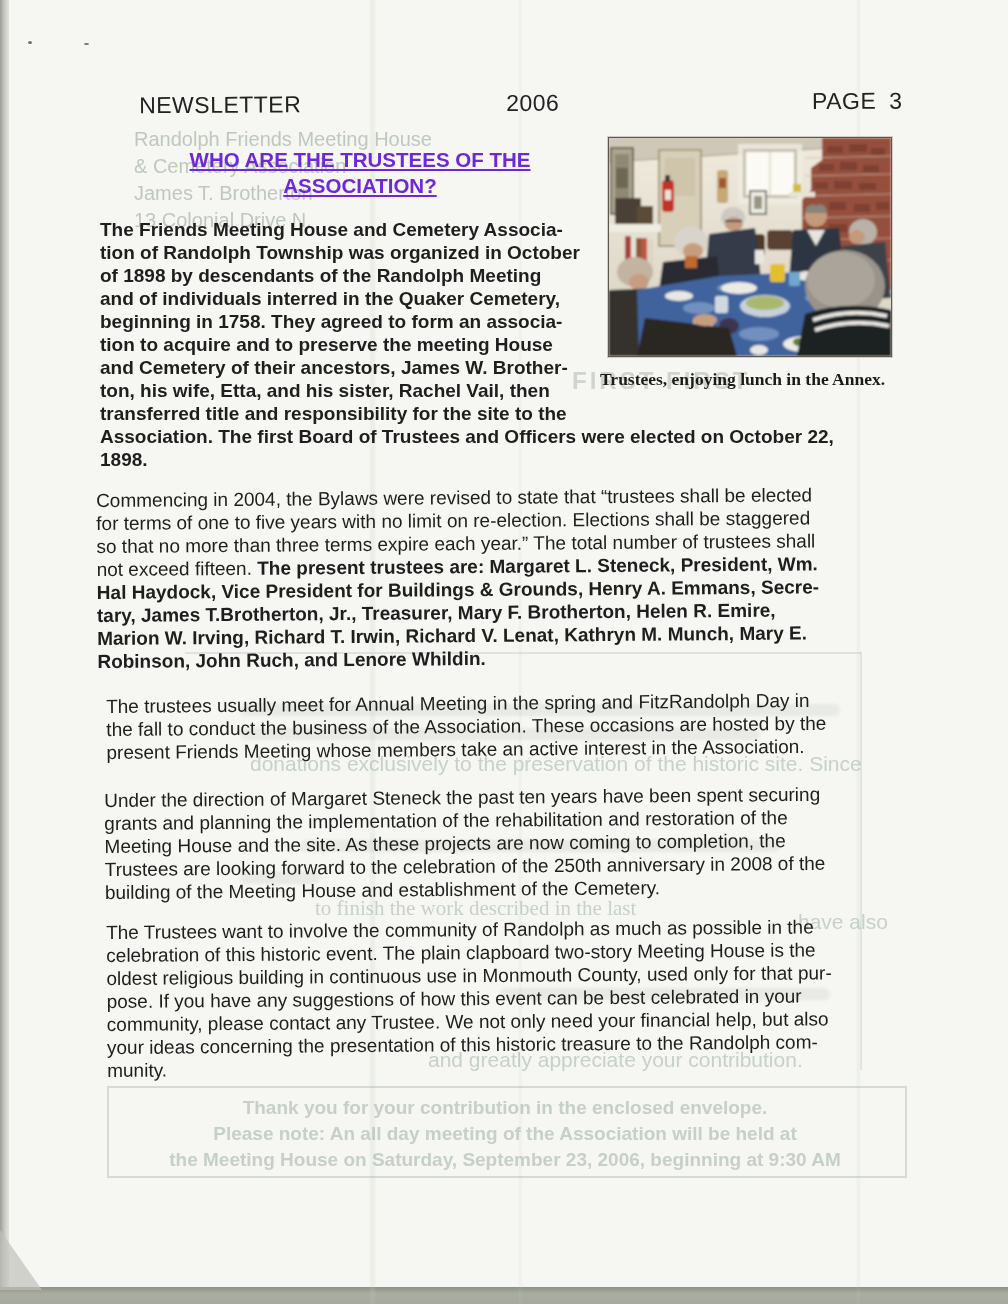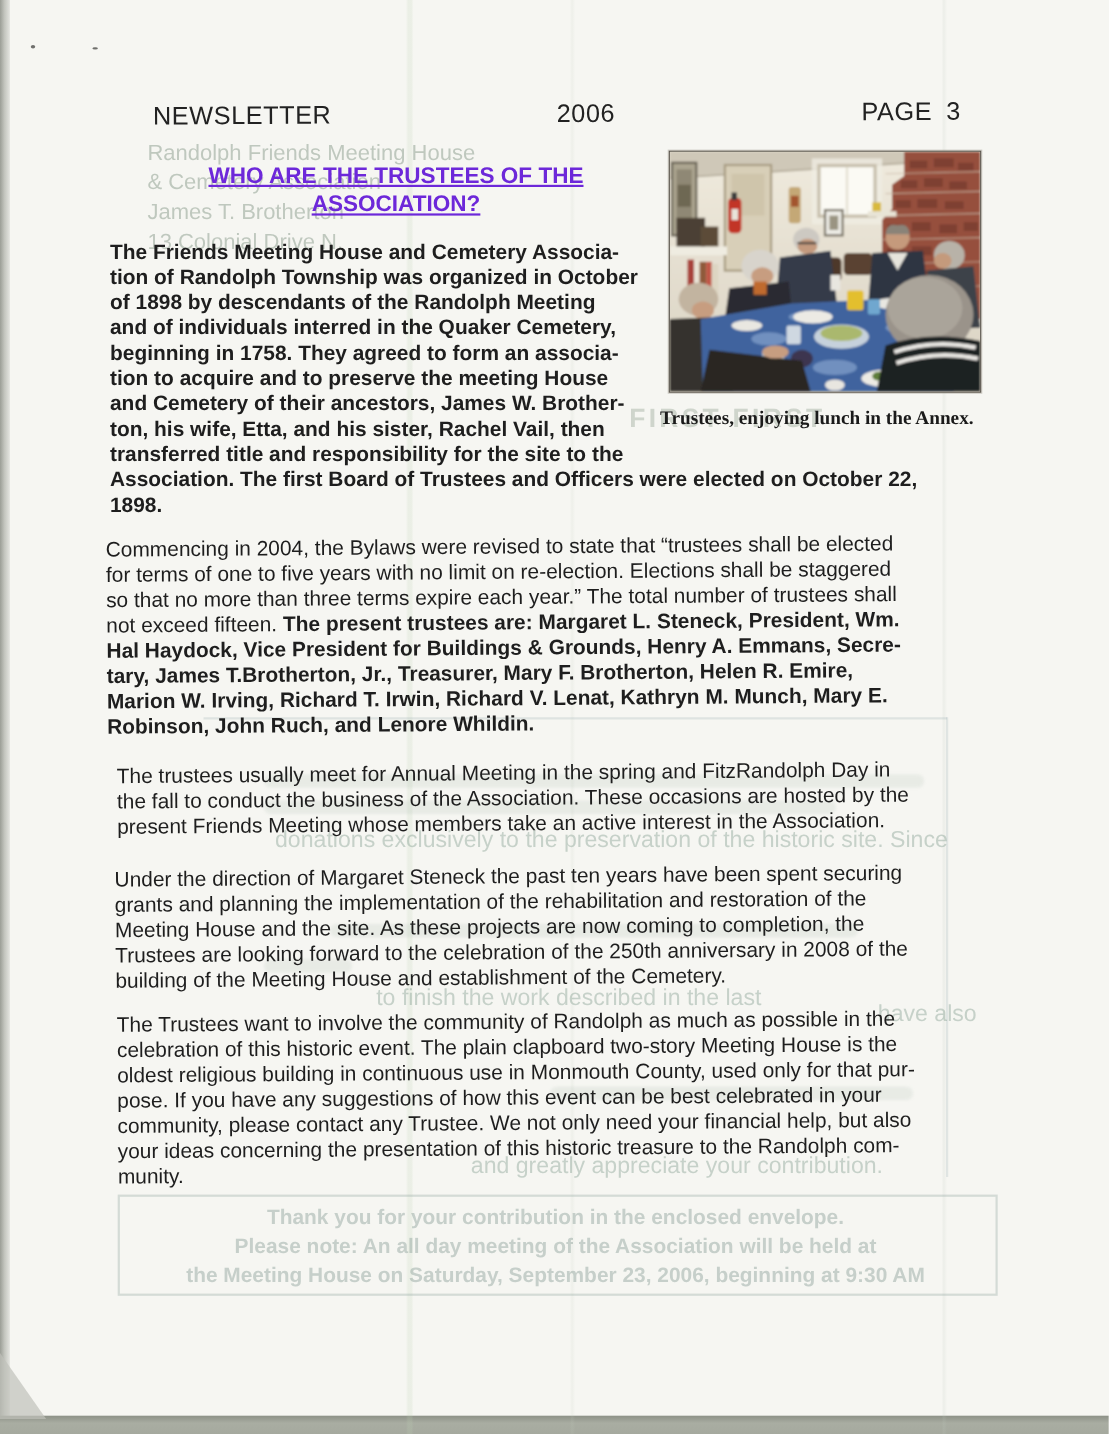--- a/index.html
+++ b/index.html
@@ -26,21 +26,21 @@
     background:
       linear-gradient(90deg,transparent 369px,rgba(190,210,180,.20) 371px,rgba(190,210,180,.20) 374px,transparent 376px),
       linear-gradient(90deg,transparent 518px,rgba(195,205,190,.16) 520px,transparent 523px),
       linear-gradient(90deg,transparent 856px,rgba(190,200,190,.18) 858px,transparent 861px);}
 
   
   .header-row{position:absolute;left:0;top:90px;width:1008px;transform:rotate(-.35deg);}
   .header-item{position:absolute;font-size:23px;letter-spacing:.5px;color:#222;}
   .h-left{left:139px;text-align:right;}
   .h-center{left:506px;}
-  .h-right{left:783px;word-spacing:6px;}
+  .h-right{left:812px;word-spacing:6px;}
 
   
   .article-title{position:absolute;left:140px;top:147px;width:440px;text-align:center;
     font-size:20.5px;font-weight:700;line-height:26px;color:#6d28d9;text-decoration:underline;}
 
   
   .body-text{position:absolute;margin:0;font-size:19px;line-height:23px;
     white-space:pre-line;color:#1e1e1e;width:845px;}
   .p1{left:100px;top:218px;font-weight:bold;}
   .p2{left:96px;top:489px;transform:rotate(-.45deg);transform-origin:left top;}
@@ -57,21 +57,21 @@
     font-family:"Liberation Serif",serif;font-size:17.5px;font-weight:600;color:#1a1a1a;}
 
   
   .ghost{color:rgba(146,162,147,.55);position:absolute;filter:blur(.4px);}
   .ghost-addr{left:134px;top:126px;font-size:20px;font-weight:400;line-height:27px;white-space:pre-line;}
   .ghost-firstclass{left:572px;top:367px;font-size:24px;font-weight:700;letter-spacing:3px;
     color:rgba(168,180,166,.5);}
   .ghost-frag{font-size:21px;color:rgba(140,164,150,.45);}
   .gf0{left:250px;top:752px;}
   .gf1{left:798px;top:862px;margin-top:48px;}
-  .gf2{left:342px;top:896px;}
+  .gf2{left:315px;top:896px;font-family:Liberation Serif, serif;}
   .gf3{left:428px;top:1048px;}
   .ghost-bar{position:absolute;height:12px;border-radius:6px;background:rgba(150,170,155,.14);filter:blur(1.5px);}
   .gb0{left:240px;top:704px;width:600px;}
   .gb1{left:240px;top:728px;width:520px;}
   .gb2{left:300px;top:840px;width:480px;}
   .gb3{left:240px;top:872px;width:80px;}
   .gb4{left:500px;top:988px;width:330px;}
   .ghost-box-top{position:absolute;left:185px;top:652px;width:676px;height:0;
     border-top:2px solid rgba(160,178,182,.28);}
   .ghost-box-right{position:absolute;left:860px;top:652px;width:0;height:418px;

